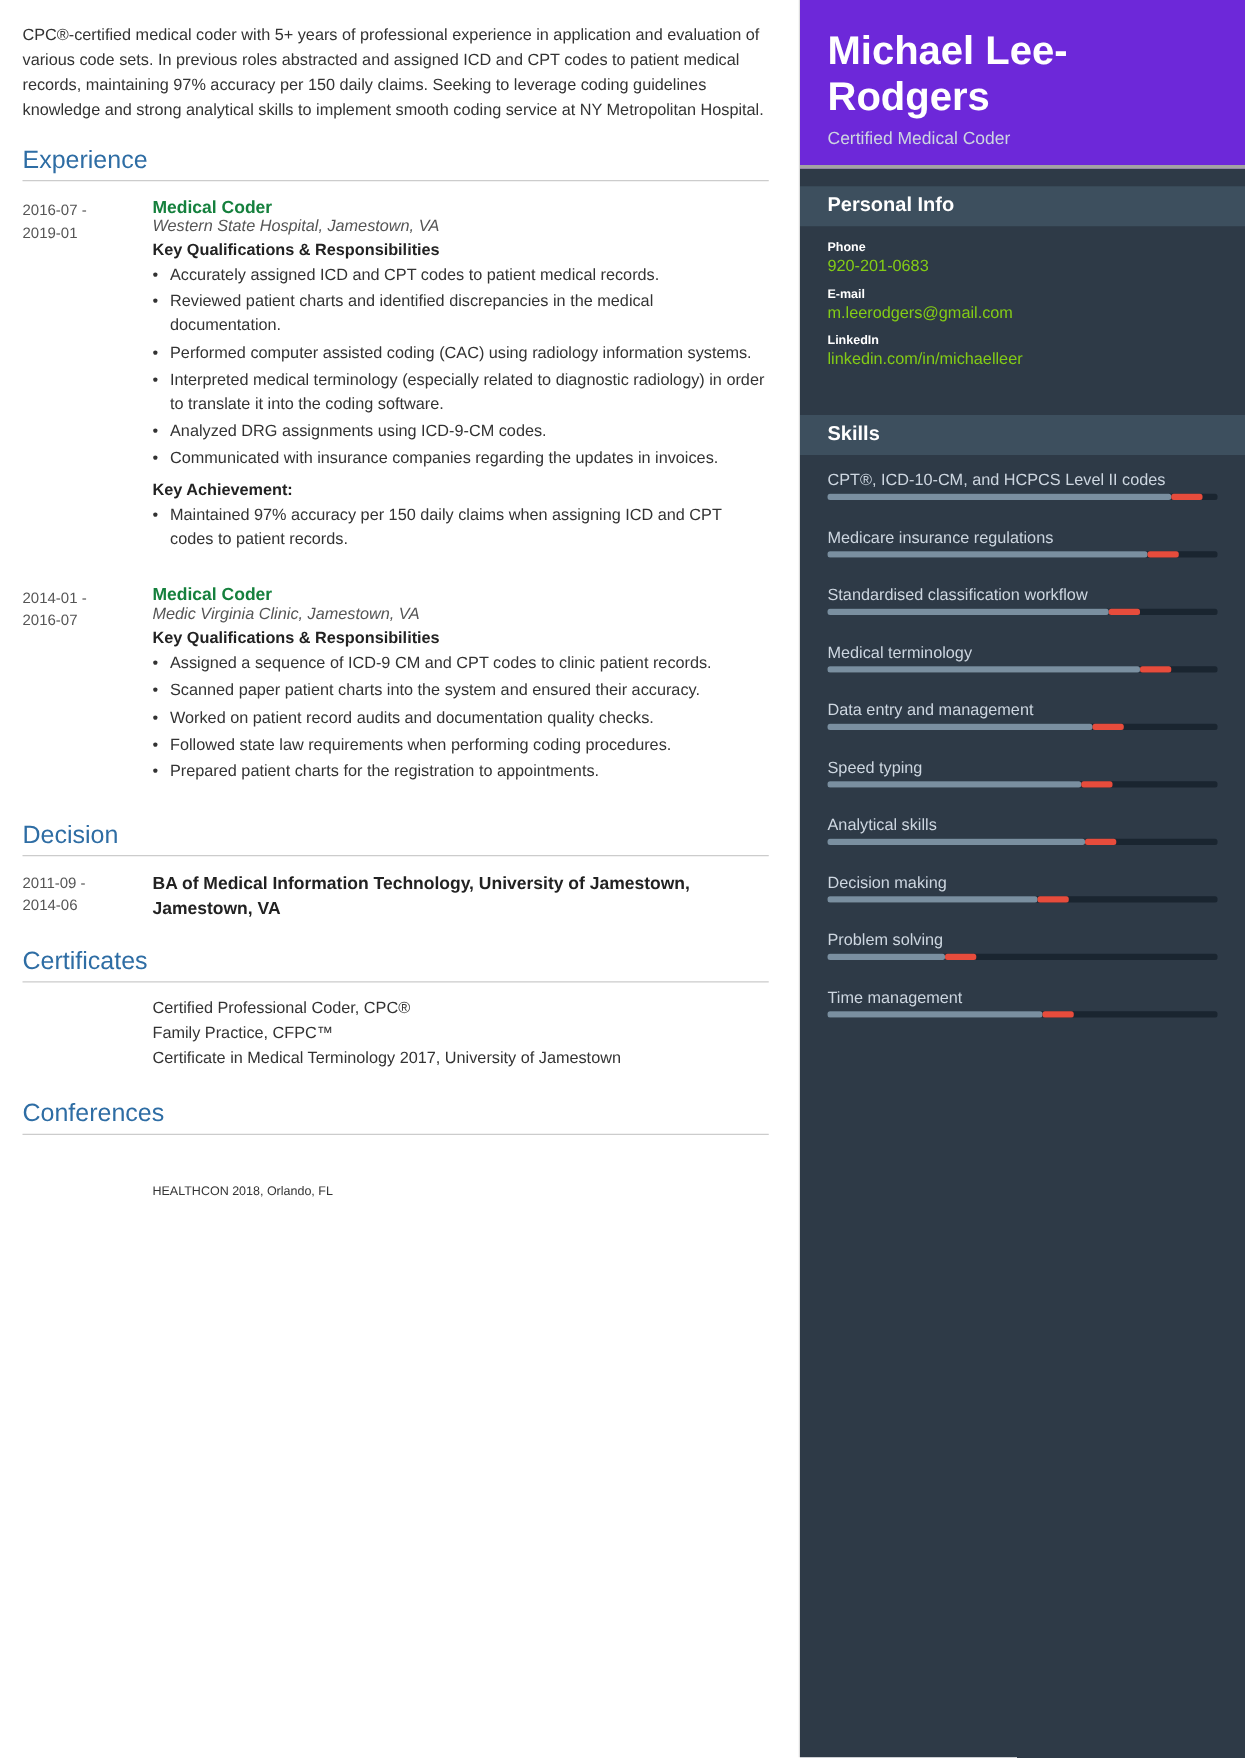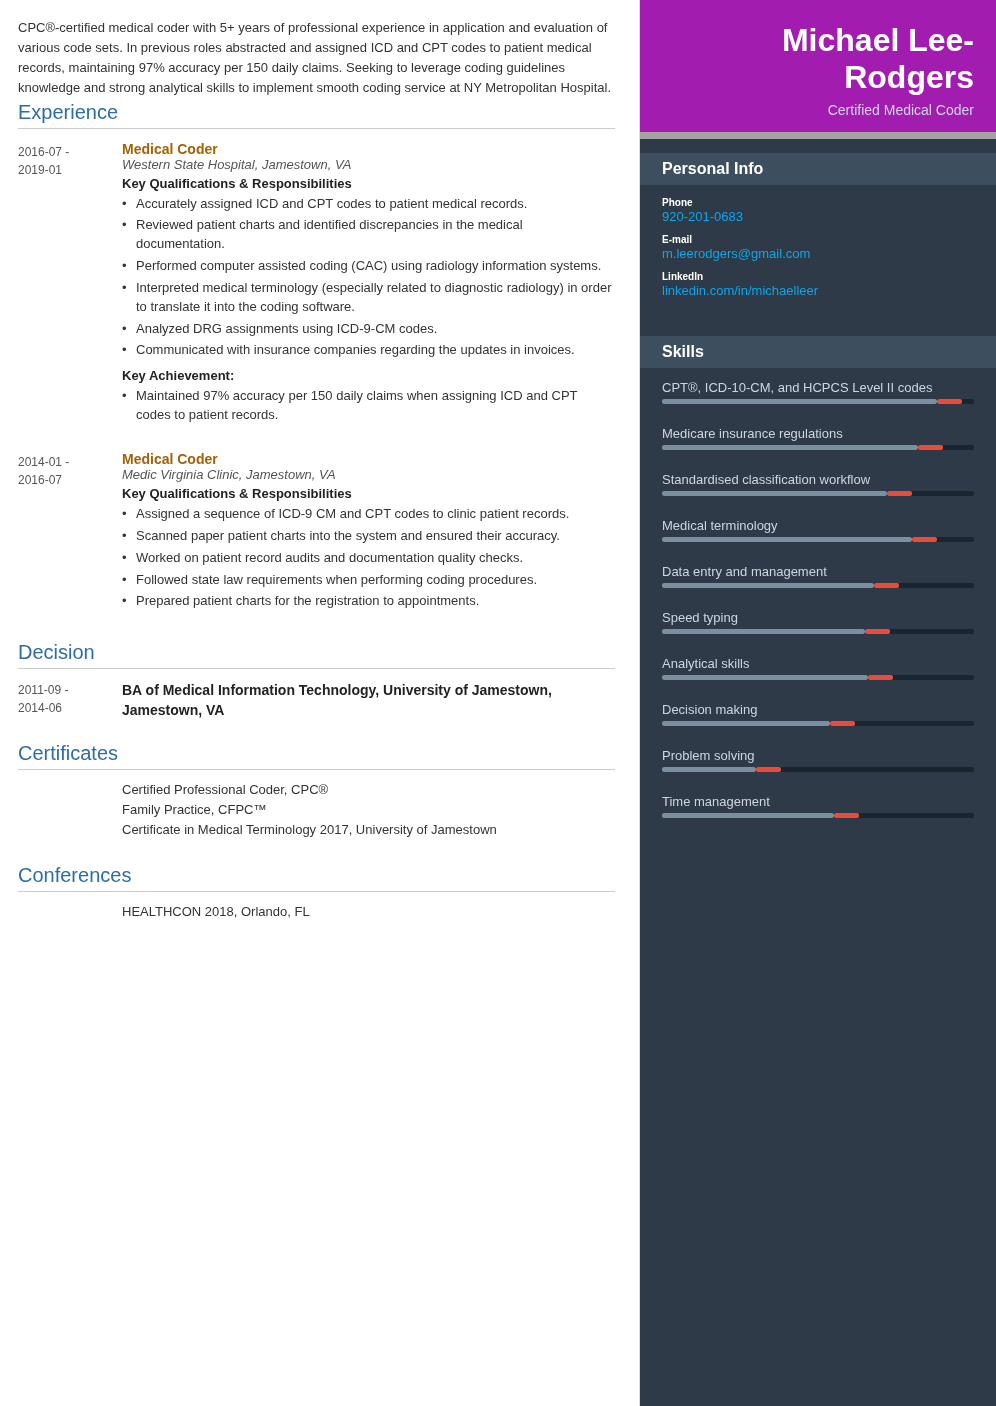--- a/index.html
+++ b/index.html
@@ -20,42 +20,42 @@
     .left {
       flex: 0 0 640px;
       width: 640px;
       padding: 18px 24px 24px 18px;
       border-right: 1px solid #ddd;
     }
     .summary {
       font-size: 13px;
       line-height: 1.55;
       color: #333;
-      margin-bottom: 2px;
+      margin-bottom: 18px;
     }
     .section-title {
       font-size: 20px;
       font-weight: normal;
       color: #2e6da4;
       border-bottom: 1px solid #ccc;
       padding-bottom: 4px;
       margin-bottom: 12px;
     }
     .section { margin-bottom: 22px; }
     .job-block { margin-bottom: 18px; }
     .job-header { display: flex; gap: 16px; align-items: flex-start; }
     .job-dates {
       min-width: 88px;
       font-size: 12px;
       color: #555;
       padding-top: 2px;
       line-height: 1.5;
     }
     .job-content { flex: 1; }
-    .job-title { font-size: 14px; font-weight: bold; color: #a16207; }
+    .job-title { font-size: 14px; font-weight: bold; color: #15803d; }
     .job-company { font-style: italic; color: #555; font-size: 13px; margin-bottom: 4px; }
     .job-qual-title { font-weight: bold; font-size: 13px; margin-bottom: 4px; }
     .job-bullet-list { list-style: none; padding: 0; margin: 0 0 8px 0; }
     .job-bullet-list li {
       position: relative;
       padding-left: 14px;
       margin-bottom: 3px;
       font-size: 13px;
       line-height: 1.45;
       color: #333;
@@ -70,35 +70,34 @@
     .edu-dates { min-width: 88px; font-size: 12px; color: #555; line-height: 1.5; }
     .edu-content { flex: 1; }
     .edu-degree { font-size: 14px; font-weight: bold; color: #222; line-height: 1.4; }
     .cert-block { display: flex; gap: 16px; }
     .cert-empty { min-width: 88px; }
     .cert-list { flex: 1; }
     .cert-item { font-size: 13px; color: #333; margin-bottom: 5px; }
     .conf-block { display: flex; gap: 16px; }
     .conf-empty { min-width: 88px; }
     .conf-list { flex: 1; }
-    .conf-item { font-size: 13px; color: #333; margin-bottom: 5px; }
+    .conf-item { font-size: 10px; color: #333; margin-bottom: 5px; margin-top: 28px; }
 
     
     .right {
       flex: 0 0 356px;
       width: 356px;
       background: #2e3a47;
       color: #fff;
       padding: 0;
     }
     .right-header {
-      background: #a21caf;
+      background: #6d28d9;
       padding: 22px 22px 14px 22px;
-      border-bottom: 7px solid #a3a3a3;
-      text-align: right;
+      border-bottom: 3px solid #a3a3a3;
     }
     .right-name {
       font-size: 32px;
       font-weight: bold;
       line-height: 1.15;
       color: #fff;
       margin-bottom: 6px;
     }
     .right-title {
       font-size: 14px;
@@ -115,21 +114,21 @@
       margin: 0 -22px 12px -22px;
       padding: 7px 22px;
     }
     .info-label {
       font-weight: bold;
       color: #fff;
       font-size: 10px;
       margin-bottom: 1px;
     }
     .info-value {
-      color: #0ea5e9;
+      color: #84cc16;
       font-size: 13px;
       margin-bottom: 10px;
     }
     .skill-item { margin-bottom: 22px; }
     .skill-name {
       color: #cdd6e0;
       font-size: 13px;
       margin-bottom: 4px;
     }
     .skill-bar-bg {

